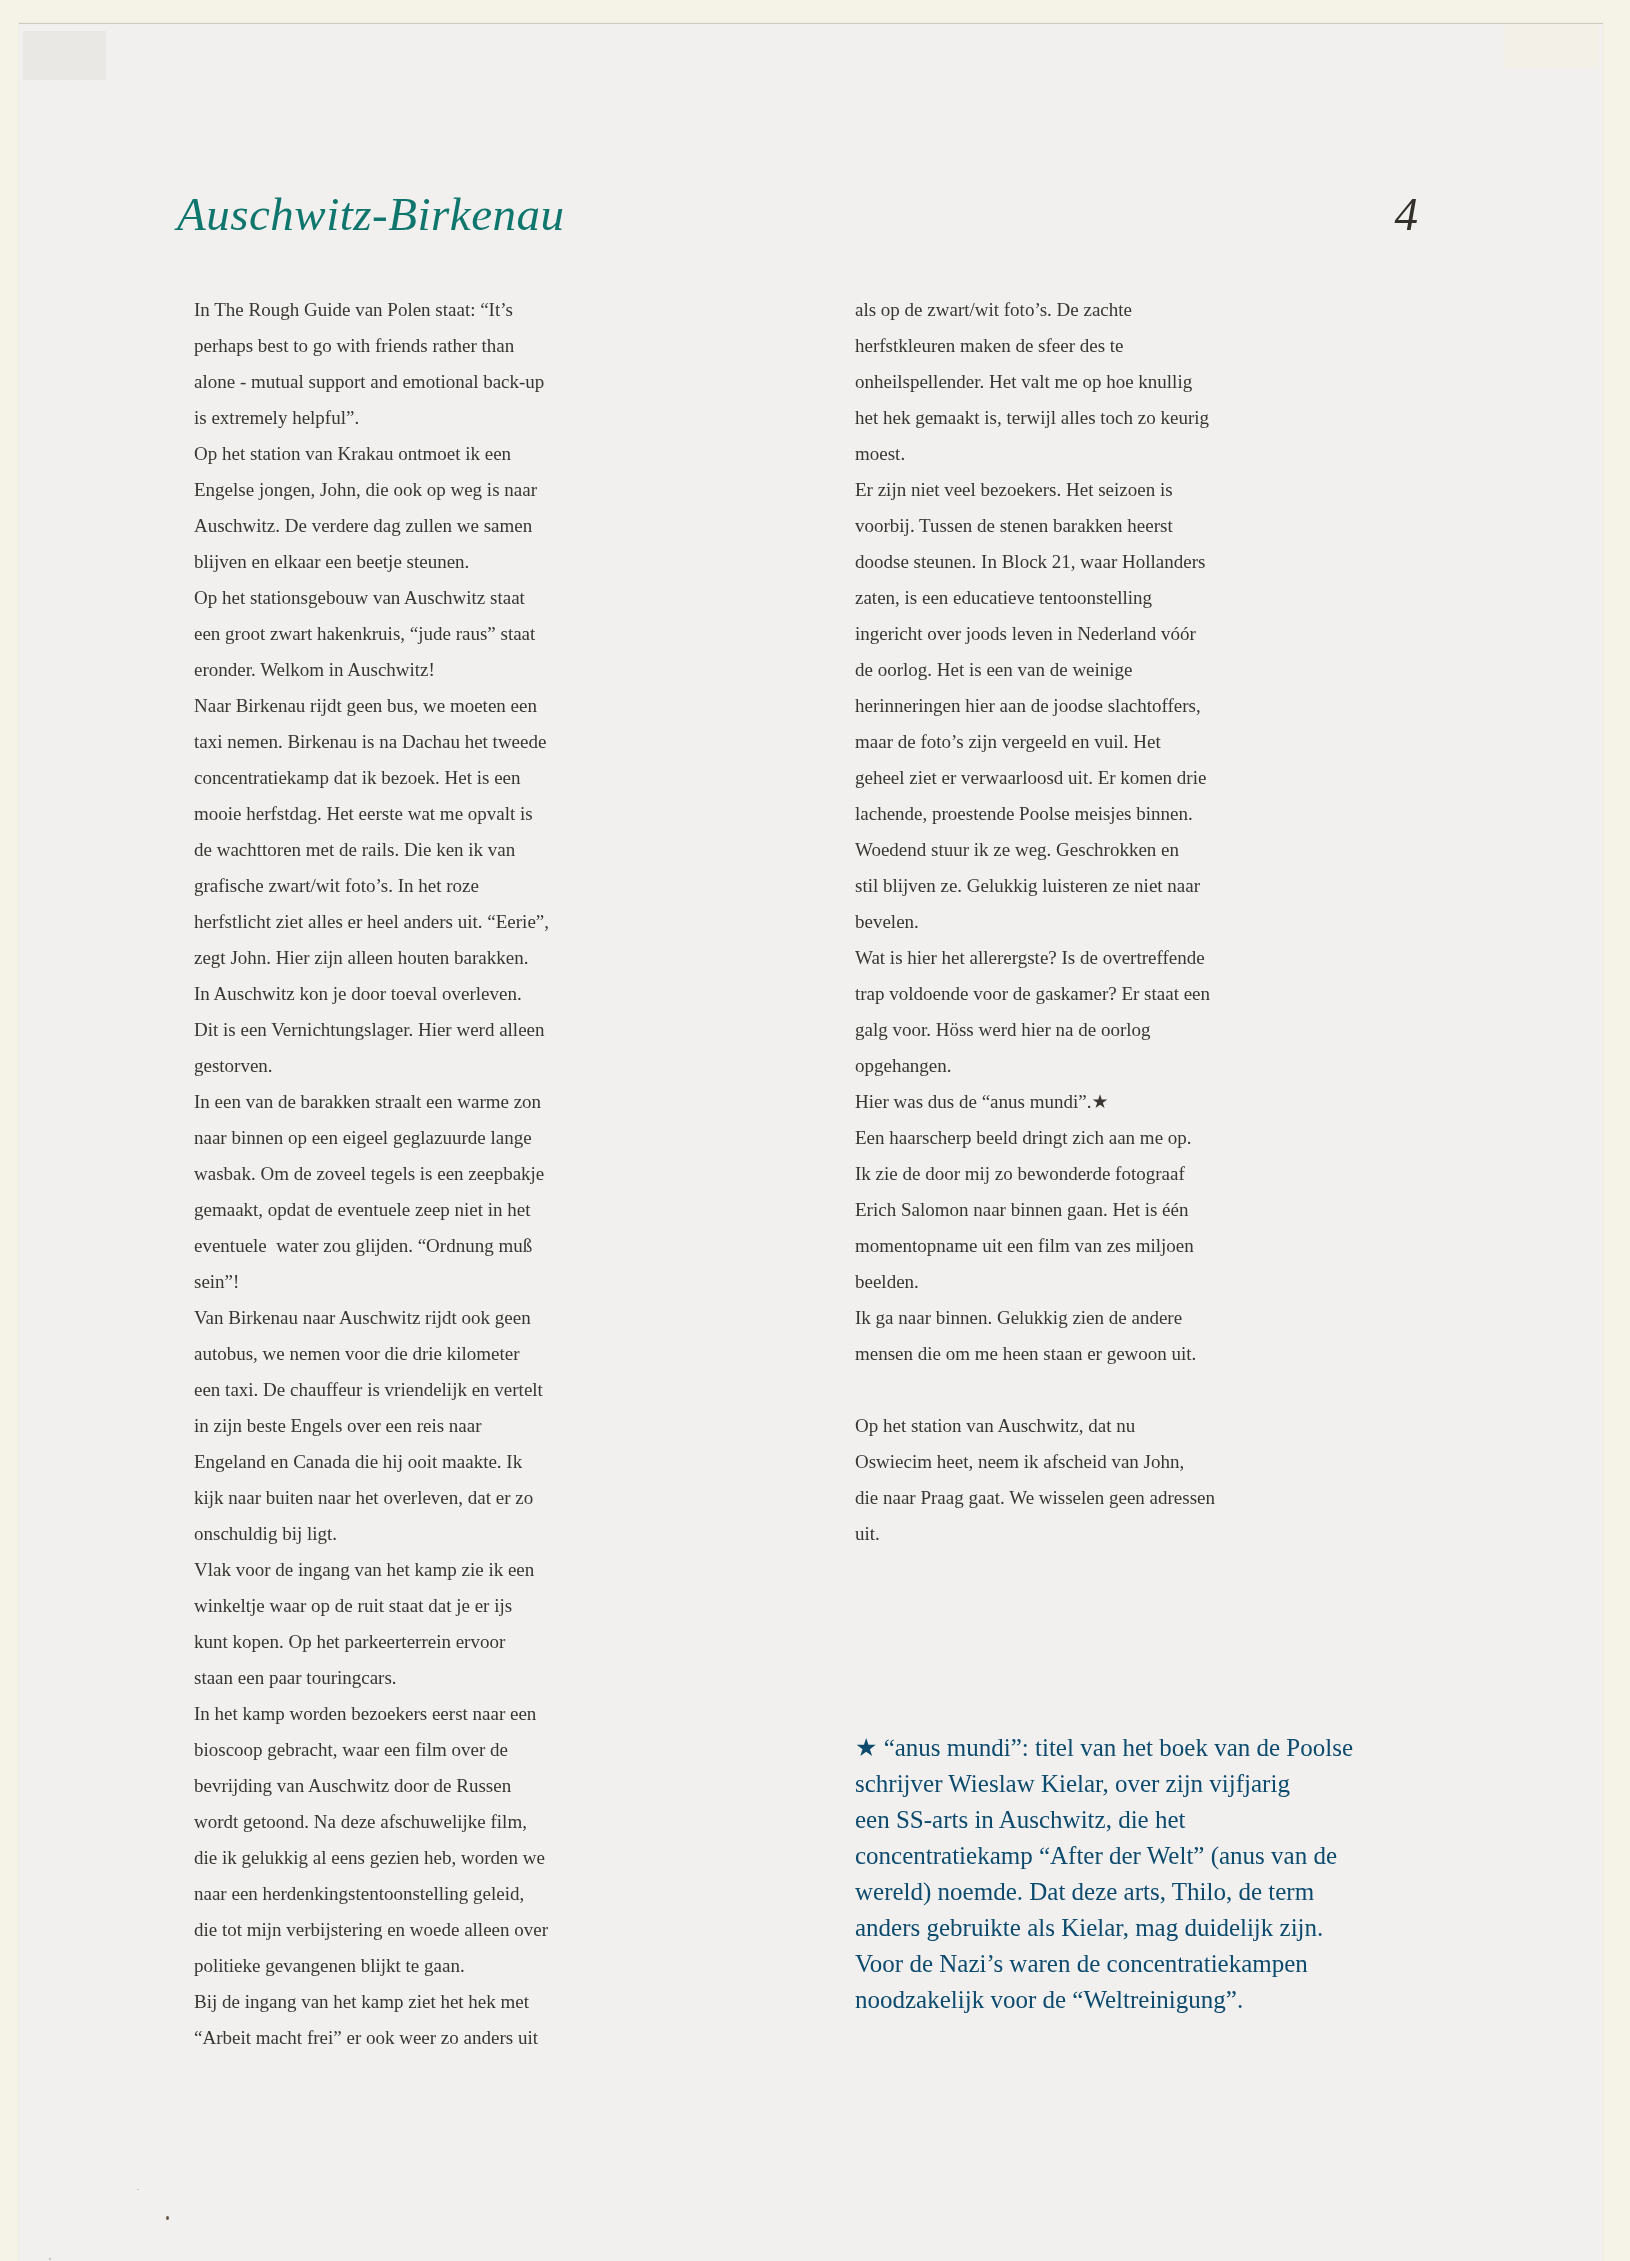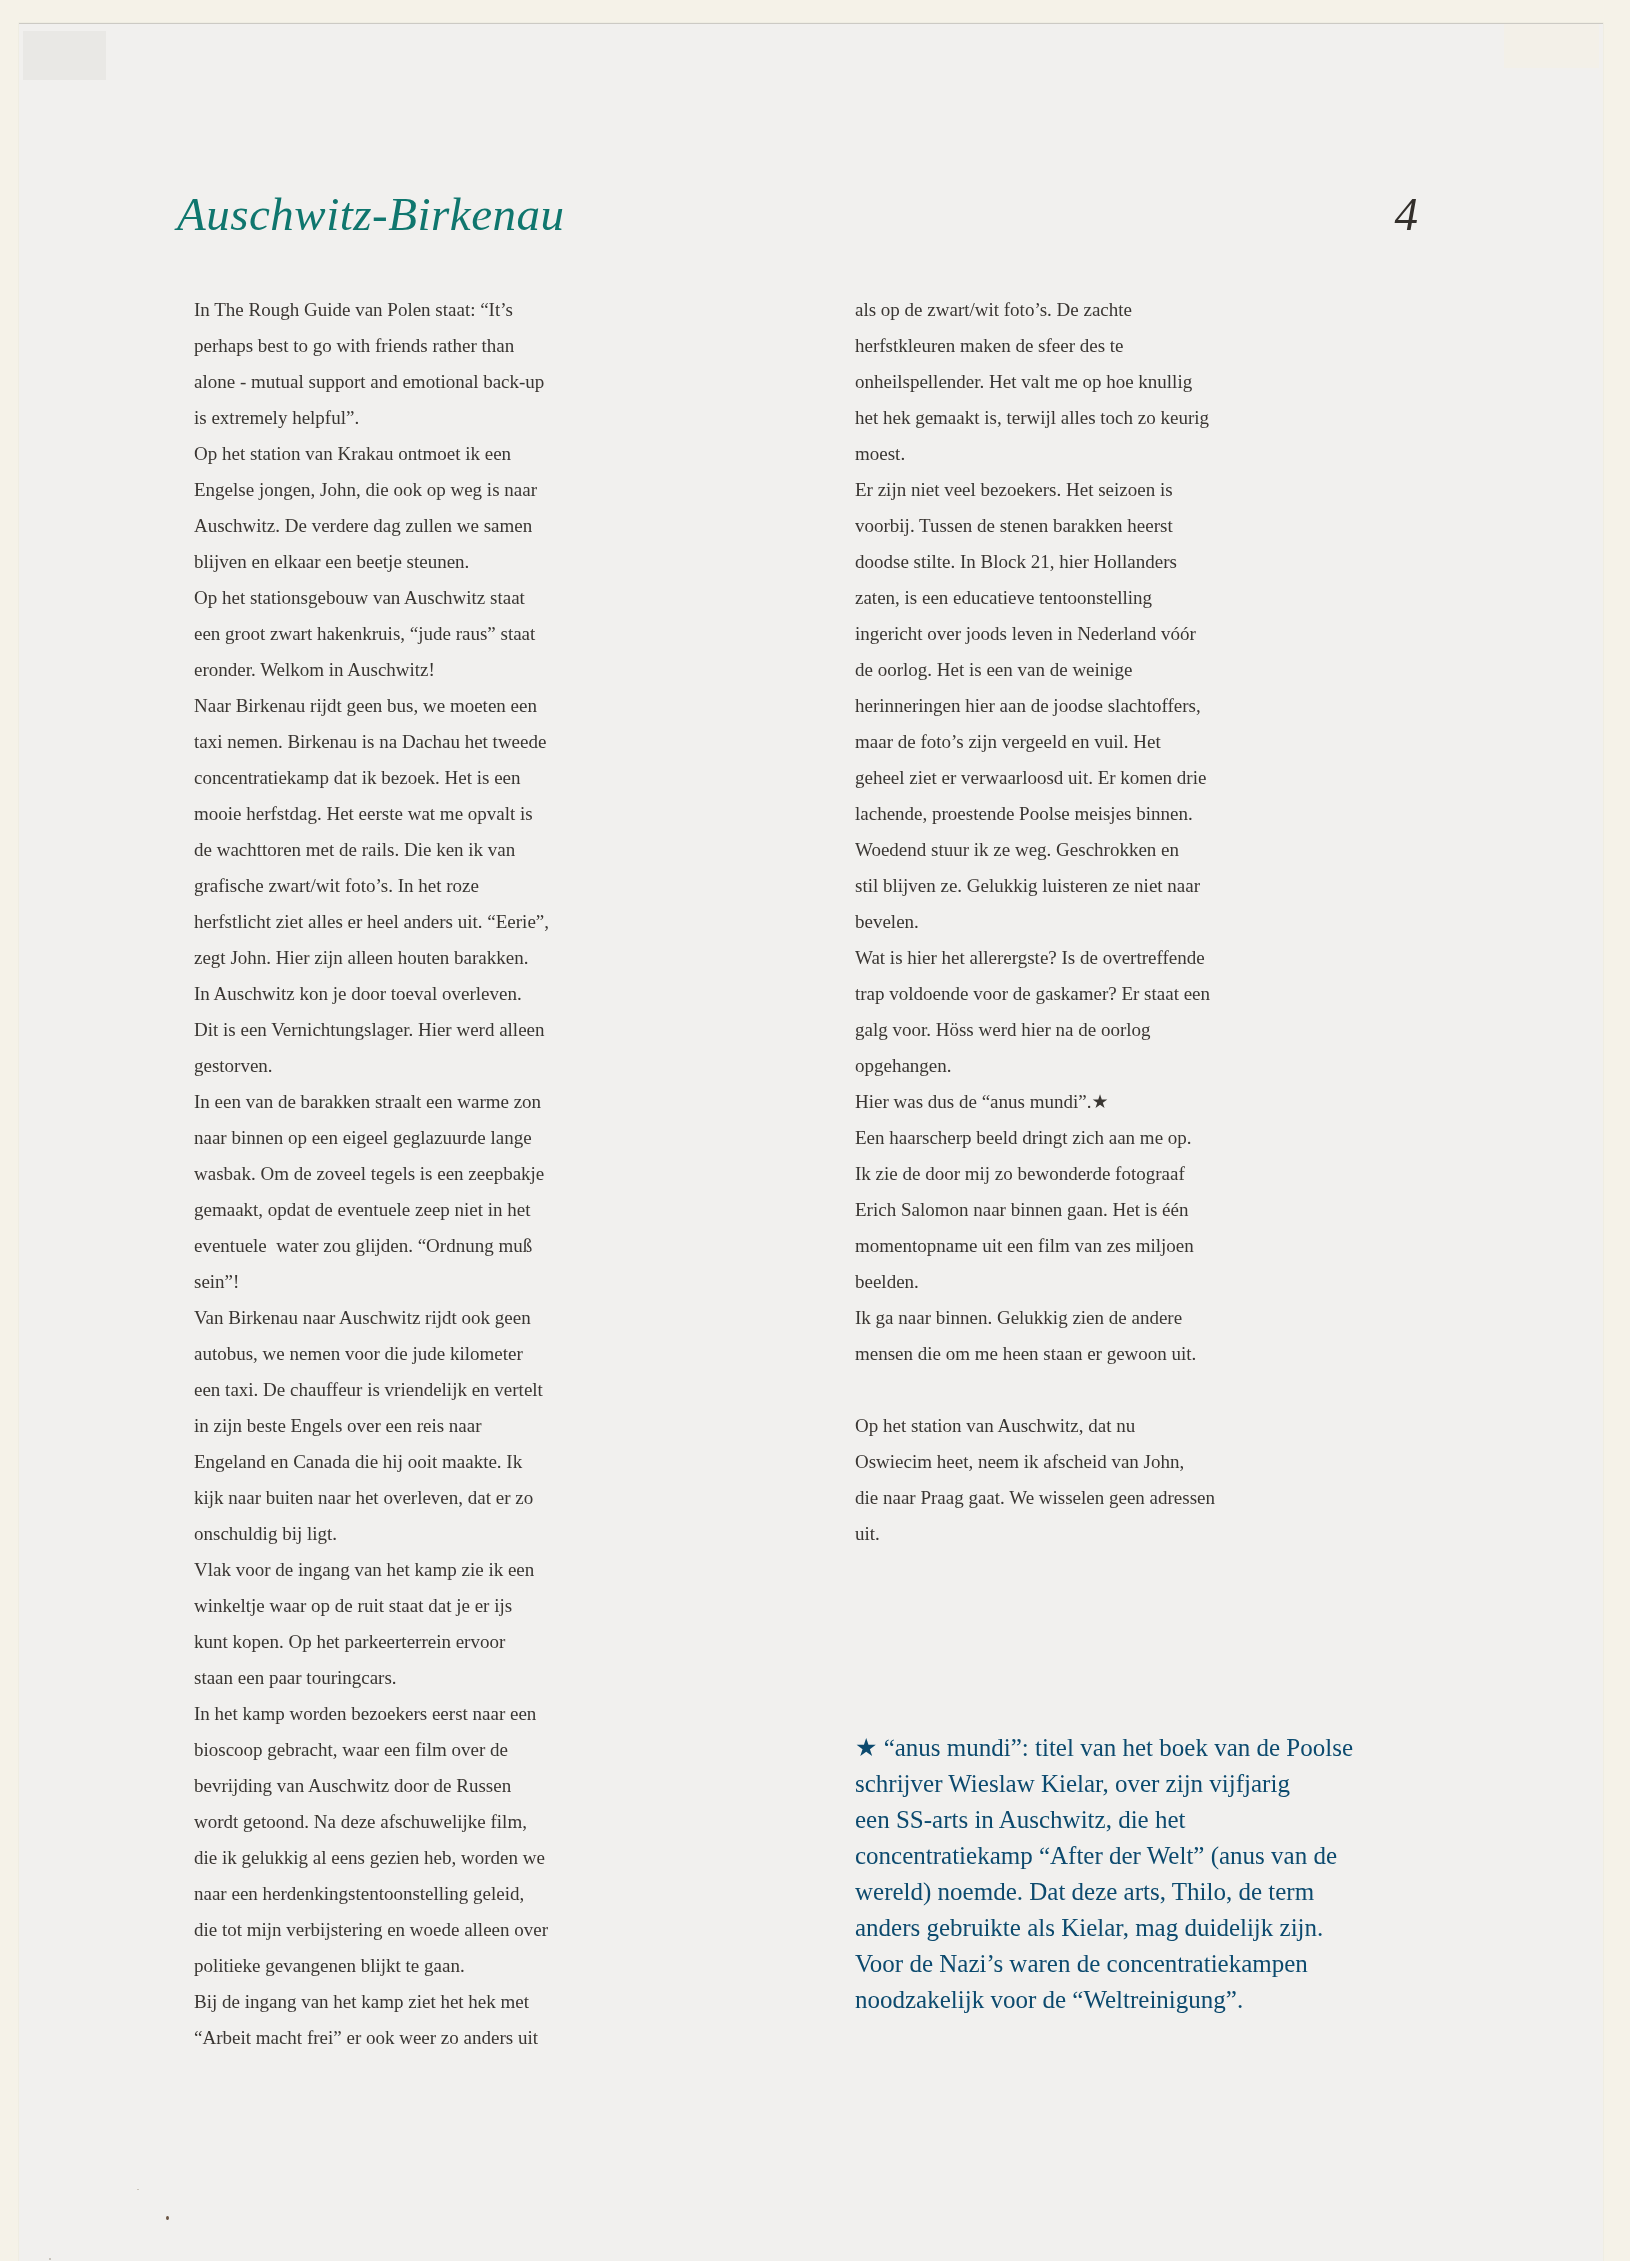--- a/index.html
+++ b/index.html
@@ -113,21 +113,21 @@
         <div class="line">In Auschwitz kon je door toeval overleven.</div>
         <div class="line">Dit is een Vernichtungslager. Hier werd alleen</div>
         <div class="line">gestorven.</div>
         <div class="line">In een van de barakken straalt een warme zon</div>
         <div class="line">naar binnen op een eigeel geglazuurde lange</div>
         <div class="line">wasbak. Om de zoveel tegels is een zeepbakje</div>
         <div class="line">gemaakt, opdat de eventuele zeep niet in het</div>
         <div class="line">eventuele  water zou glijden. “Ordnung muß</div>
         <div class="line">sein”!</div>
         <div class="line">Van Birkenau naar Auschwitz rijdt ook geen</div>
-        <div class="line">autobus, we nemen voor die jude kilometer</div>
+        <div class="line">autobus, we nemen voor die drie kilometer</div>
         <div class="line">een taxi. De chauffeur is vriendelijk en vertelt</div>
         <div class="line">in zijn beste Engels over een reis naar</div>
         <div class="line">Engeland en Canada die hij ooit maakte. Ik</div>
         <div class="line">kijk naar buiten naar het overleven, dat er zo</div>
         <div class="line">onschuldig bij ligt.</div>
         <div class="line">Vlak voor de ingang van het kamp zie ik een</div>
         <div class="line">winkeltje waar op de ruit staat dat je er ijs</div>
         <div class="line">kunt kopen. Op het parkeerterrein ervoor</div>
         <div class="line">staan een paar touringcars.</div>
         <div class="line">In het kamp worden bezoekers eerst naar een</div>
@@ -143,21 +143,21 @@
       </div>
 
     <div class="col col-right">
         <div class="line">als op de zwart/wit foto’s. De zachte</div>
         <div class="line">herfstkleuren maken de sfeer des te</div>
         <div class="line">onheilspellender. Het valt me op hoe knullig</div>
         <div class="line">het hek gemaakt is, terwijl alles toch zo keurig</div>
         <div class="line">moest.</div>
         <div class="line">Er zijn niet veel bezoekers. Het seizoen is</div>
         <div class="line">voorbij. Tussen de stenen barakken heerst</div>
-        <div class="line">doodse stilte. In Block 21, hier Hollanders</div>
+        <div class="line">doodse steunen. In Block 21, waar Hollanders</div>
         <div class="line">zaten, is een educatieve tentoonstelling</div>
         <div class="line">ingericht over joods leven in Nederland vóór</div>
         <div class="line">de oorlog. Het is een van de weinige</div>
         <div class="line">herinneringen hier aan de joodse slachtoffers,</div>
         <div class="line">maar de foto’s zijn vergeeld en vuil. Het</div>
         <div class="line">geheel ziet er verwaarloosd uit. Er komen drie</div>
         <div class="line">lachende, proestende Poolse meisjes binnen.</div>
         <div class="line">Woedend stuur ik ze weg. Geschrokken en</div>
         <div class="line">stil blijven ze. Gelukkig luisteren ze niet naar</div>
         <div class="line">bevelen.</div>

